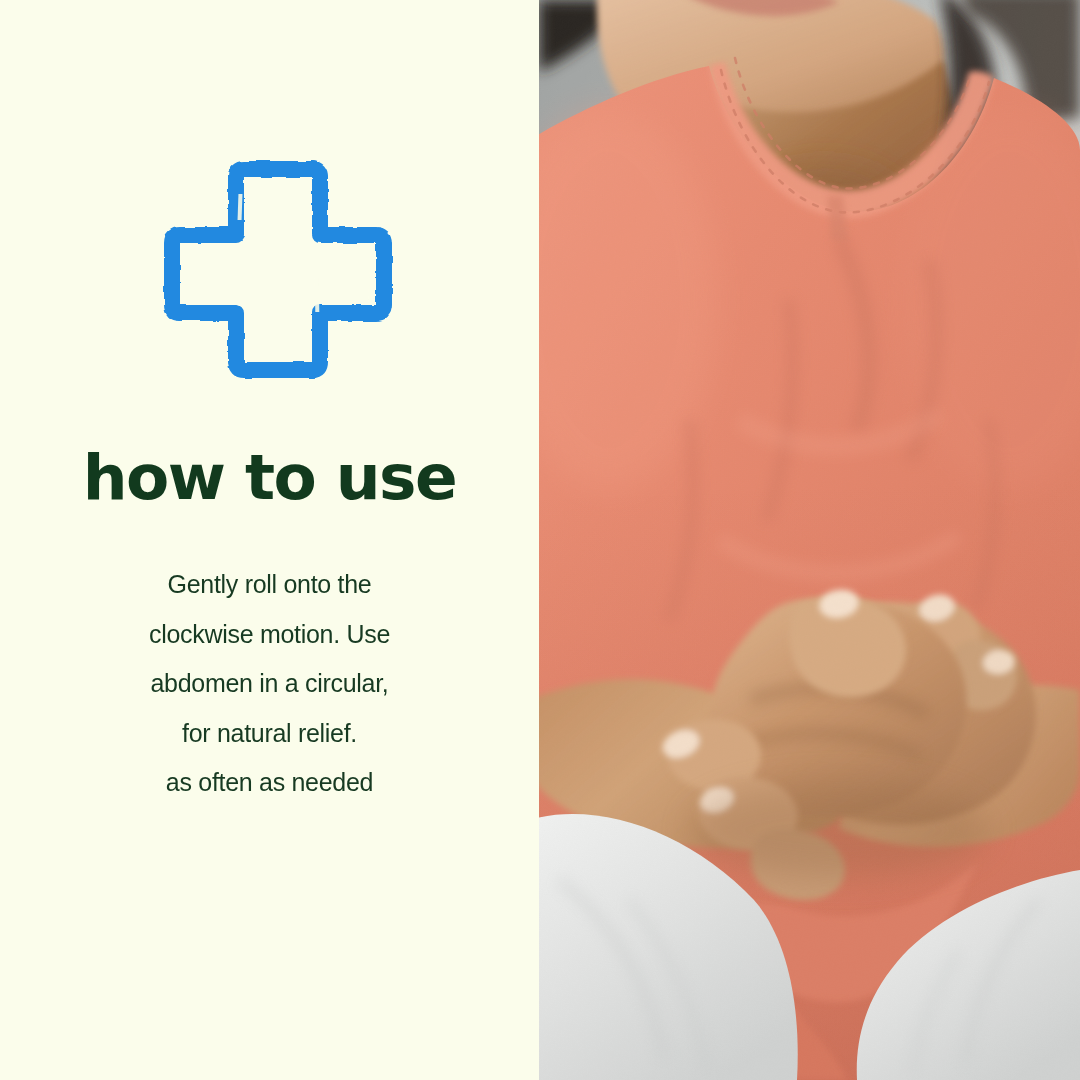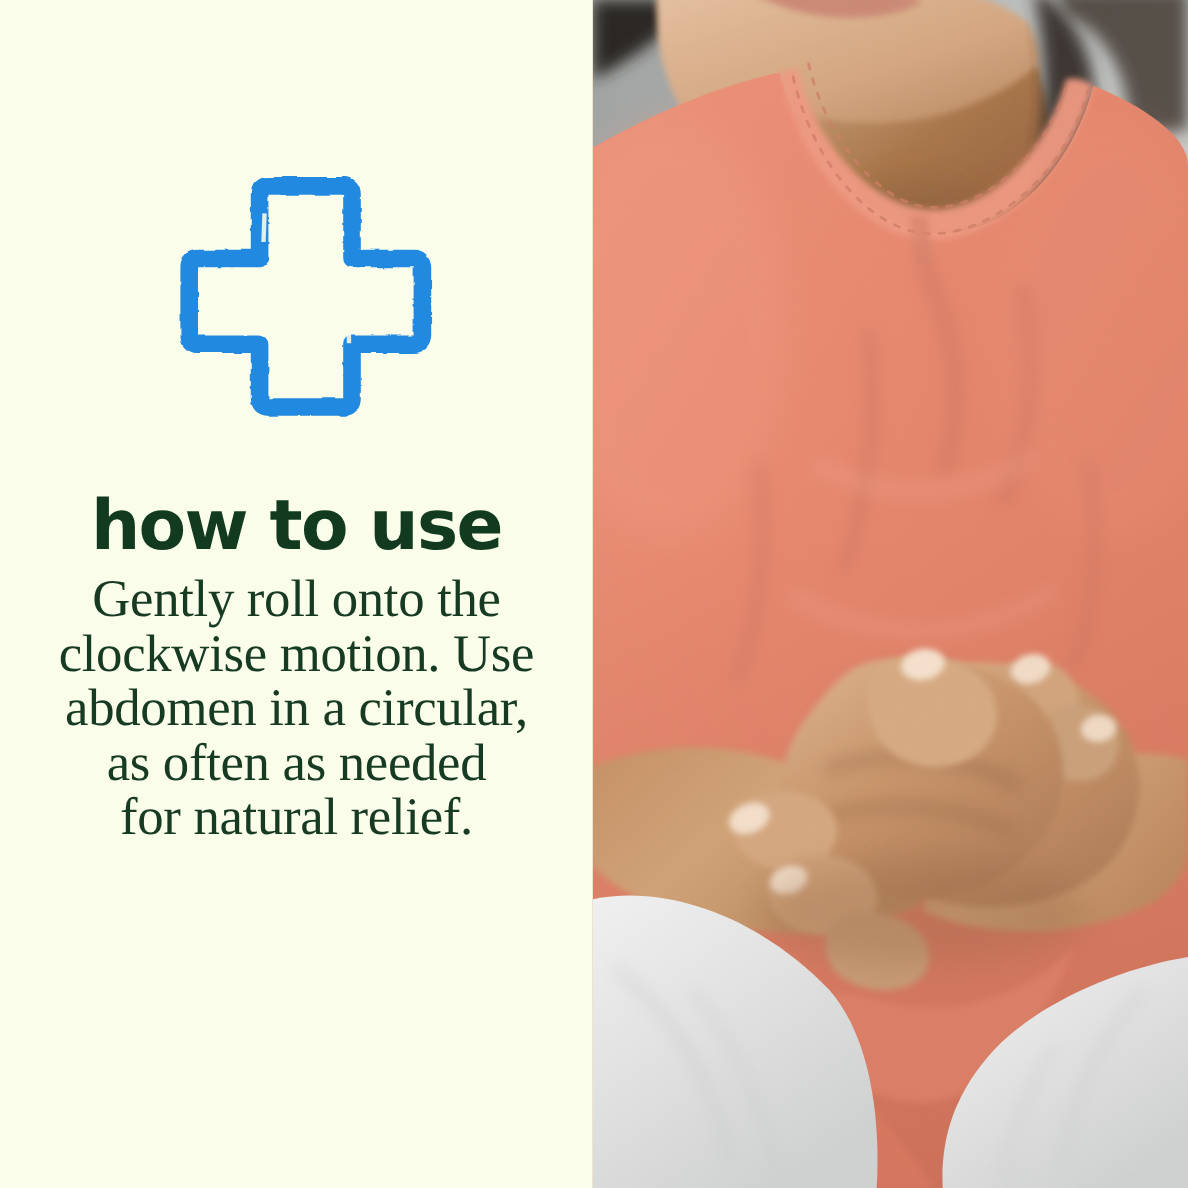--- a/index.html
+++ b/index.html
@@ -56,27 +56,27 @@
     font-weight: 700;
     font-size: 63px;
     letter-spacing: -1.5px;
     line-height: 74px;
     white-space: nowrap;
   }
 
   .body-copy {
     position: absolute;
     left: 28px;
-    top: 520px;
+    top: 560px;
     width: 483px;
     text-align: center;
     color: #173a22;
-    font-family: Liberation Serif, serif;
+    font-family: Liberation Sans, sans-serif;
     font-weight: 400;
-    font-size: 48px;
+    font-size: 25px;
     line-height: 49.5px;
     letter-spacing: -0.3px;
   }
   .body-copy .ln { display: block; white-space: nowrap; }
 
   
   .photo-panel {
     position: absolute;
     left: 539px;
     top: 0;
@@ -141,22 +141,22 @@
         </g>
       </svg>
     </div>
 
     <div class="heading">how to use</div>
 
     <div class="body-copy">
       <span class="ln">Gently roll onto the</span>
       <span class="ln">clockwise motion. Use</span>
       <span class="ln">abdomen in a circular,</span>
+      <span class="ln">for natural relief.</span>
       <span class="ln">as often as needed</span>
-      <span class="ln">for natural relief.</span>
     </div>
   </div>
 
   <div class="photo-panel">
     <svg viewBox="0 0 541 1080" xmlns="http://www.w3.org/2000/svg" aria-hidden="true" preserveAspectRatio="xMidYMid slice">
       <defs>
         <linearGradient id="wallGrad" x1="0" y1="0" x2="1" y2="0.3">
           <stop offset="0%" stop-color="#a5a8a7"></stop>
           <stop offset="45%" stop-color="#b3b6b4"></stop>
           <stop offset="100%" stop-color="#c8cac8"></stop>

